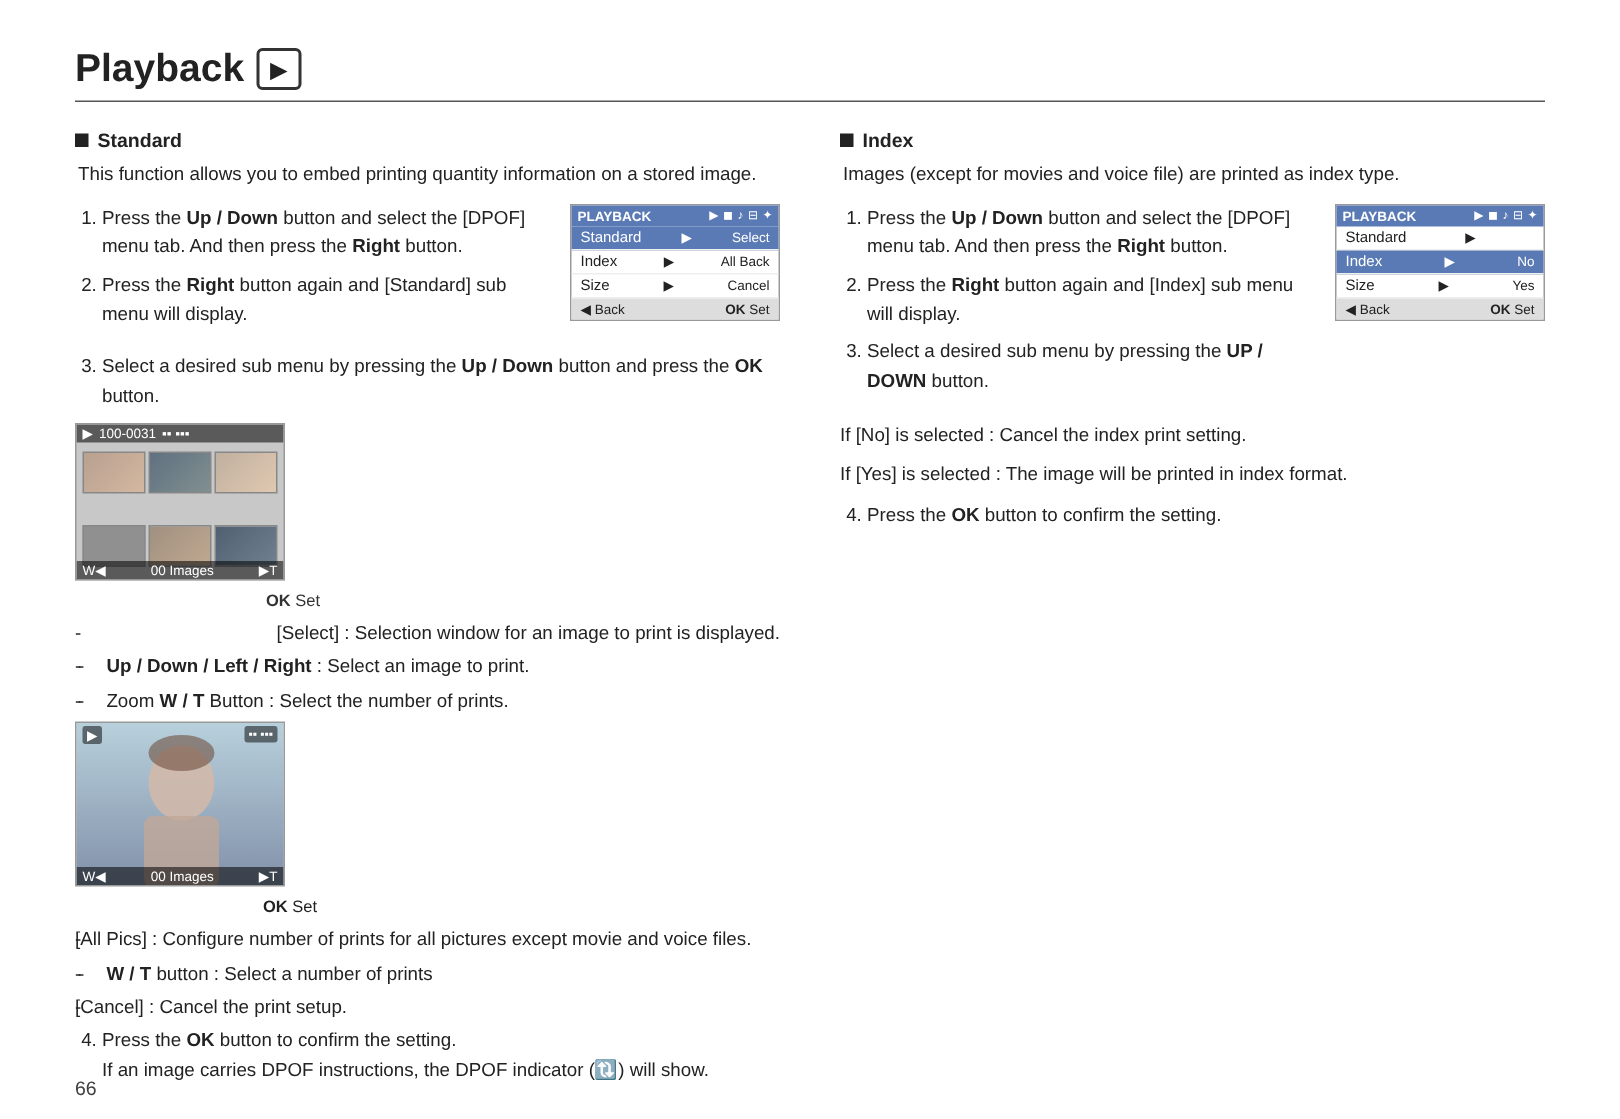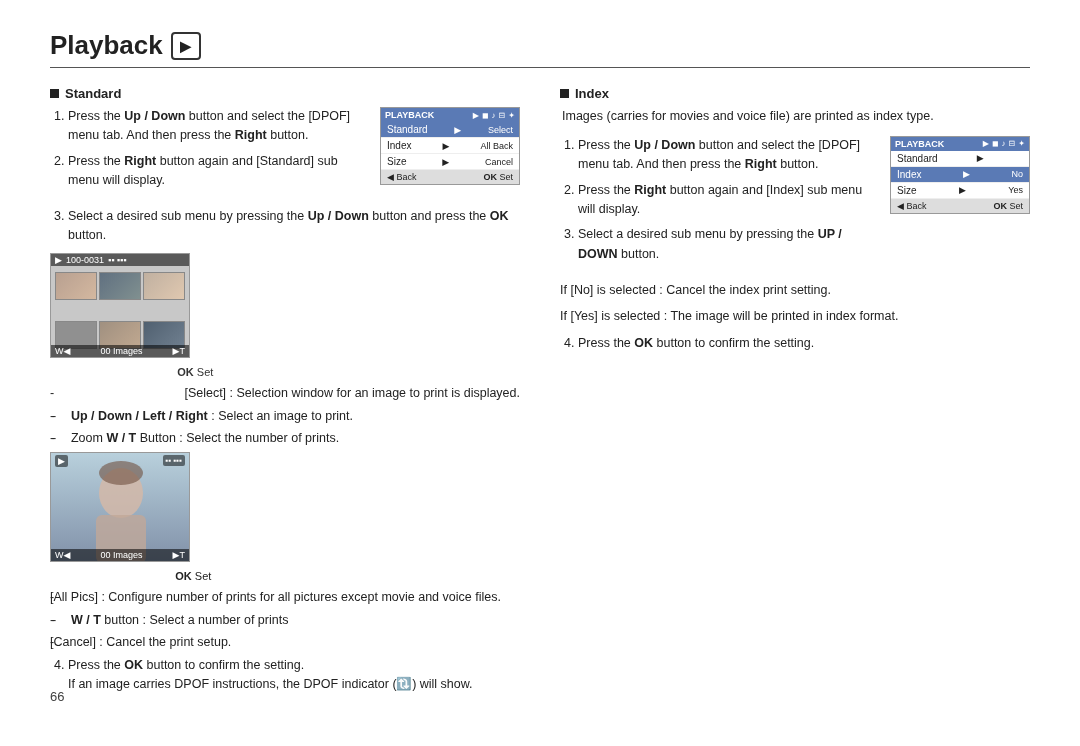--- a/index.html
+++ b/index.html
@@ -221,20 +221,21 @@
   </div>
   <hr class="title-divider">
 
   <div class="two-col">
 
     <div class="col-left">
       <div class="section-header">
         <span class="square-bullet"></span>
         <span>Standard</span>
       </div>
+      <div class="section-intro">This function allows you to embed printing quantity information on a stored image.</div>
 
       <div style="display:flex; gap:16px; margin-bottom:8px;">
         <div style="flex:1; min-width:0;">
           <ol>
             <li>Press the <b>Up / Down</b> button and select the [DPOF] menu tab. And then press the <b>Right</b> button.</li>
             <li>Press the <b>Right</b> button again and [Standard] sub menu will display.</li>
           </ol>
         </div>
 
         <div style="flex-shrink:0;">
@@ -362,21 +363,21 @@
           If an image carries DPOF instructions, the DPOF indicator (🔃) will show.
         </li>
       </ol>
     </div>
 
     <div class="col-right">
       <div class="section-header">
         <span class="square-bullet"></span>
         <span>Index</span>
       </div>
-      <div class="section-intro">Images (carries for movies and voice file) are printed as index type.</div>
+      <div class="section-intro">Images (except for movies and voice file) are printed as index type.</div>
 
       <div style="display:flex; gap:16px; margin-bottom:8px;">
         <div style="flex:1; min-width:0;">
           <ol>
             <li>Press the <b>Up / Down</b> button and select the [DPOF] menu tab. And then press the <b>Right</b> button.</li>
             <li>Press the <b>Right</b> button again and [Index] sub menu will display.</li>
             <li>Select a desired sub menu by pressing the <b>UP / DOWN</b> button.</li>
           </ol>
         </div>
 

